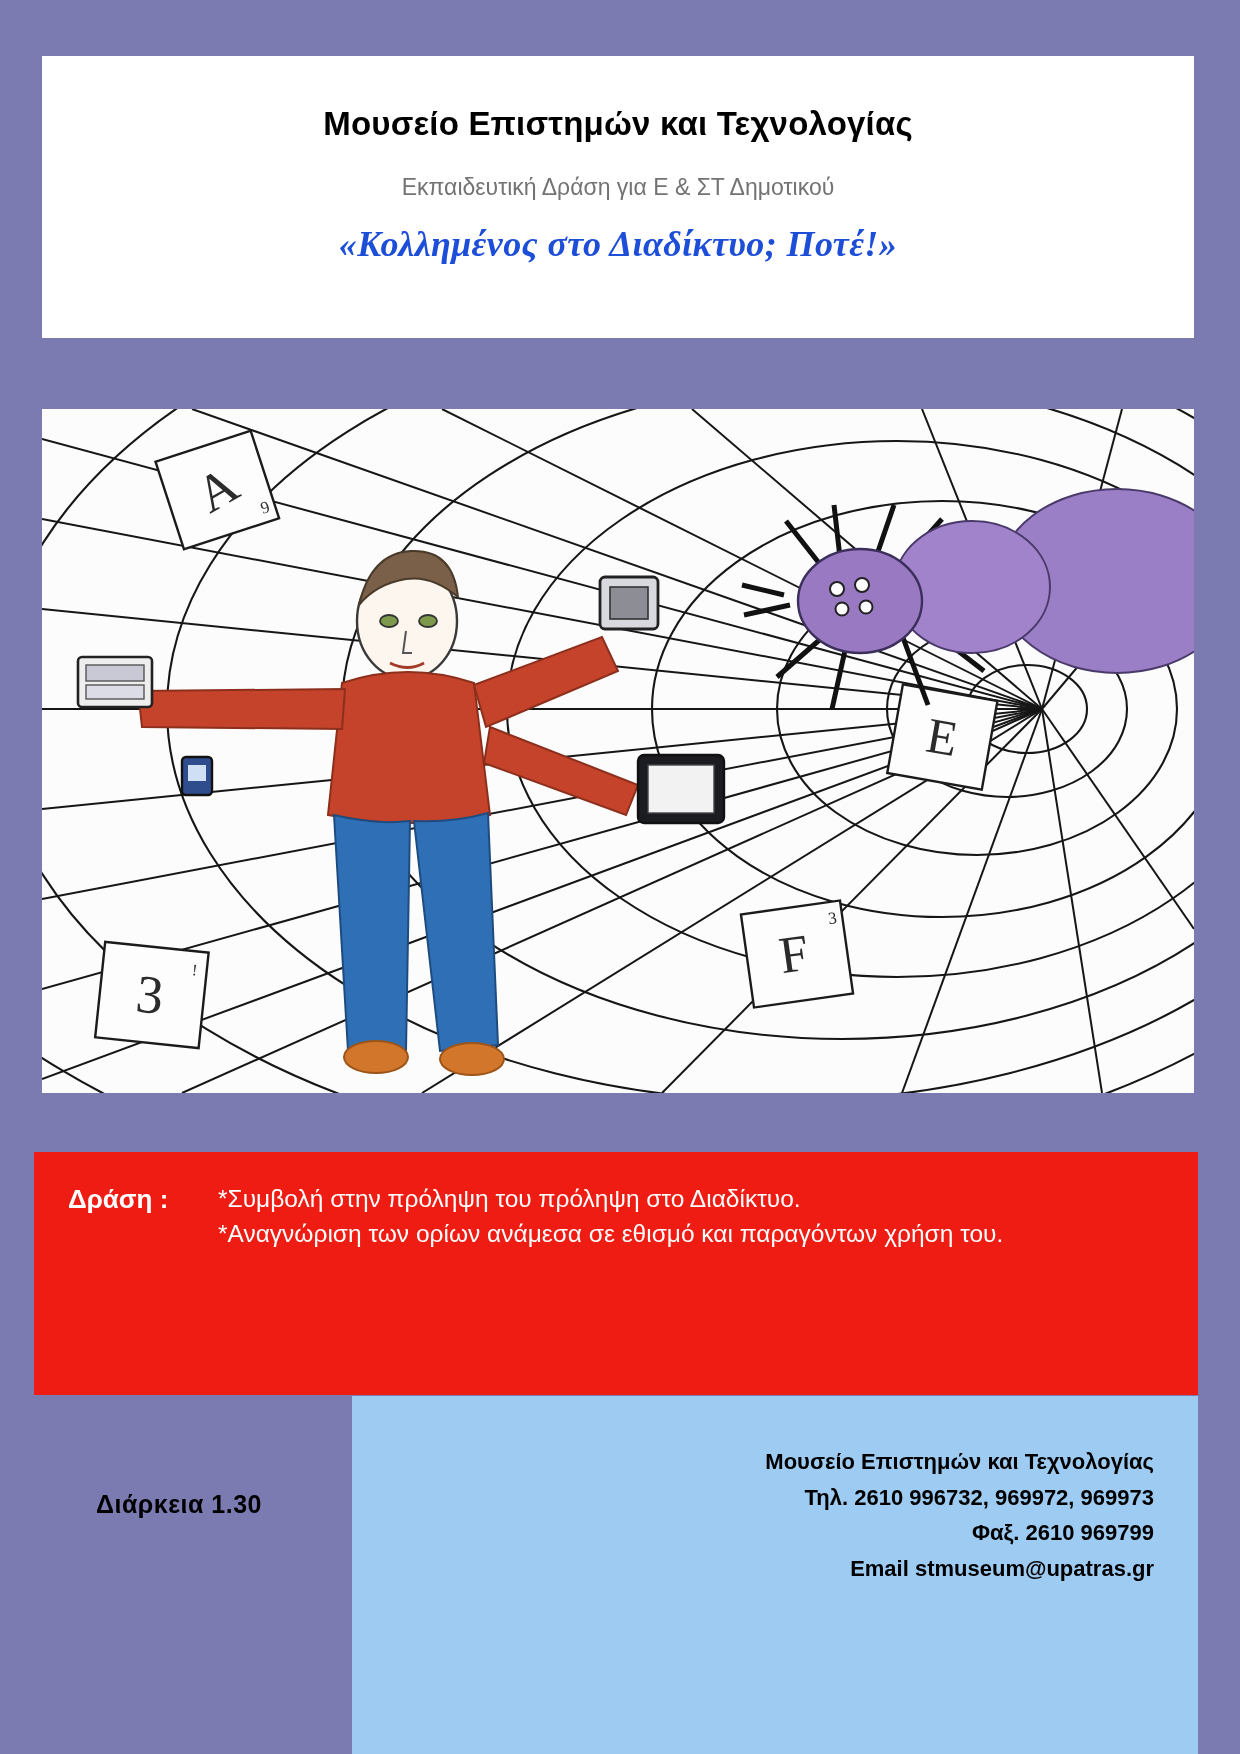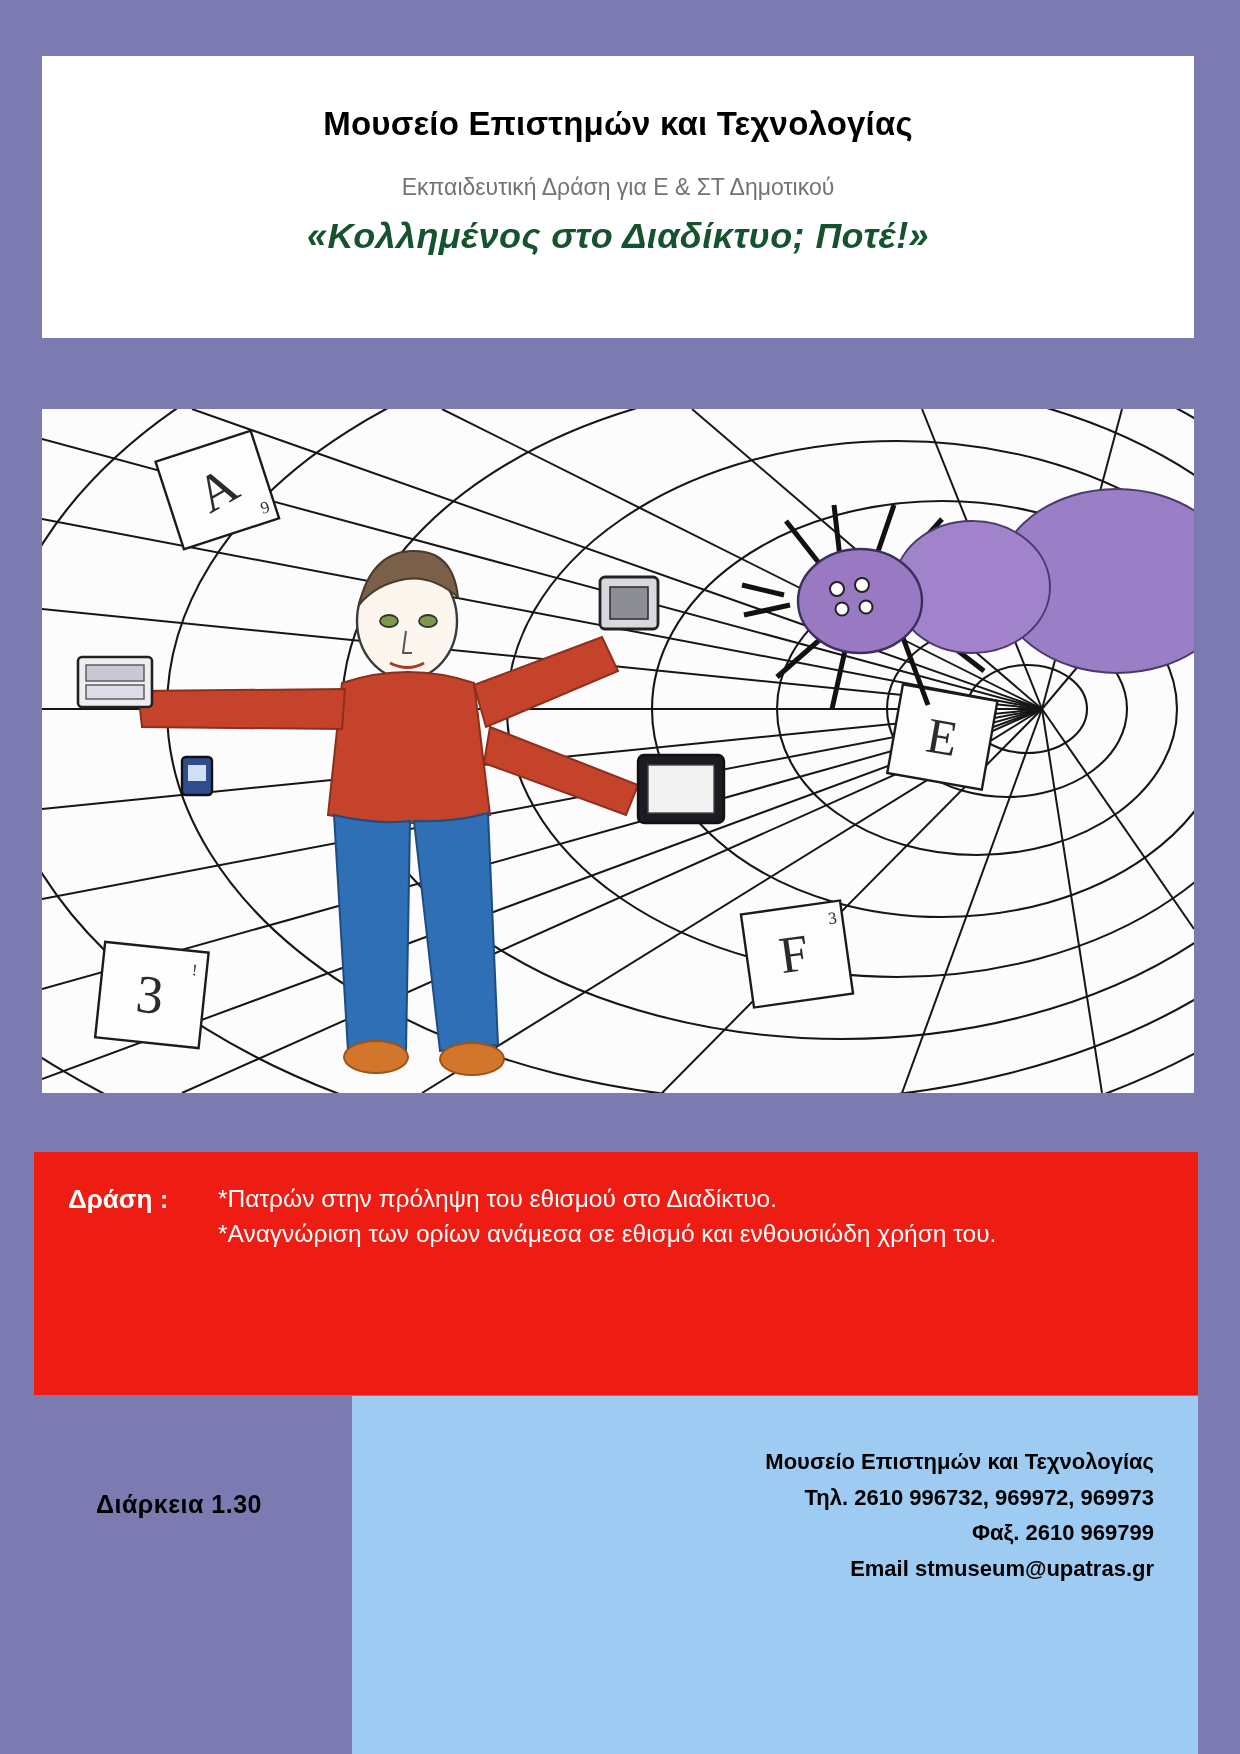--- a/index.html
+++ b/index.html
@@ -42,23 +42,24 @@
   .subtitle-line {
     font-size: 23px;
     color: #737373;
     margin-top: 22px;
     line-height: 1.4;
   }
   .poster-title {
     font-size: 36px;
     font-weight: bold;
     font-style: italic;
-    color: #14532d;
-    margin-top: 12px;
+    color: #1d4ed8;
+    margin-top: 20px;
     letter-spacing: .4px;
+    font-family: Liberation Serif, serif;
   }
 
   
   .art-frame {
     position: absolute;
     left: 42px;
     top: 409px;
     width: 1152px;
     height: 684px;
     background: #fdfdfd;
@@ -242,22 +243,22 @@
         <rect x="606" y="356" width="66" height="48" fill="#f2f2f2" stroke="#444" stroke-width="1.4"></rect>
         <rect x="140" y="348" width="30" height="38" rx="4" fill="#2f4d8c" stroke="#111" stroke-width="2.4"></rect>
         <rect x="146" y="356" width="18" height="16" fill="#cfe0f5"></rect>
       </g>
     </svg>
   </div>
 
   <div class="goals">
     <div class="goals-label">Δράση :</div>
     <div class="goals-list">
-      <div>*Πατρών στην πρόληψη του εθισμού στο Διαδίκτυο.</div>
-      <div>*Αναγνώριση των ορίων ανάμεσα σε εθισμό και ενθουσιώδη χρήση του.</div>
+      <div>*Συμβολή στην πρόληψη του πρόληψη στο Διαδίκτυο.</div>
+      <div>*Αναγνώριση των ορίων ανάμεσα σε εθισμό και παραγόντων χρήση του.</div>
     </div>
   </div>
 
   <div class="footer-blue">
     <div>Μουσείο Επιστημών και Τεχνολογίας</div>
     <div>Τηλ. 2610 996732, 969972, 969973</div>
     <div>Φαξ. 2610 969799</div>
     <div>Email stmuseum@upatras.gr</div>
   </div>
 

